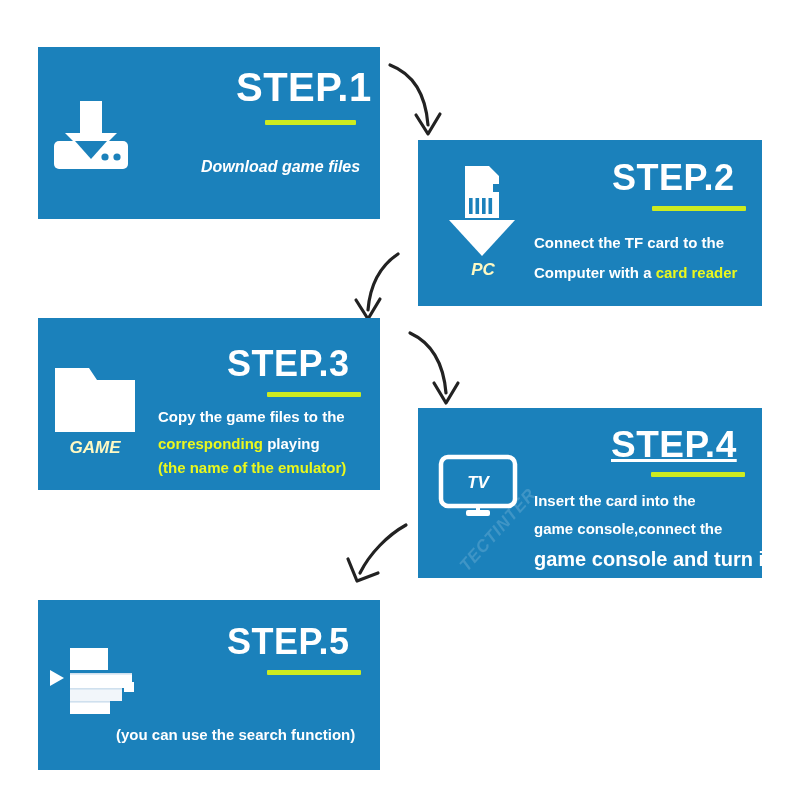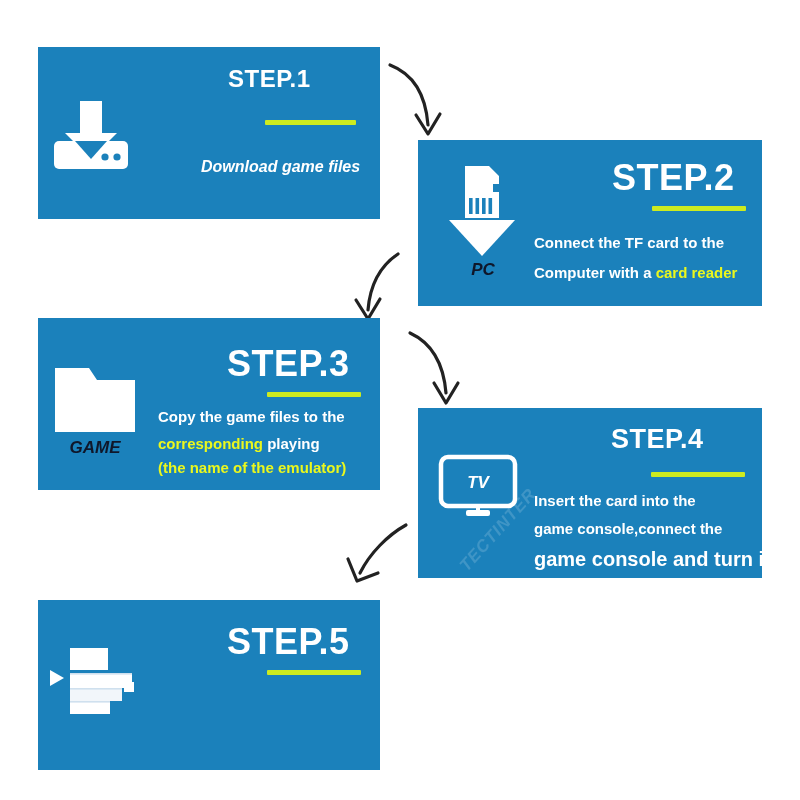--- a/index.html
+++ b/index.html
@@ -10,21 +10,21 @@
   .panel{position:absolute;background:#1b81bb;box-sizing:border-box;overflow:hidden;}
 
   .step-title{position:absolute;font-weight:bold;color:#ffffff;
               letter-spacing:.5px;line-height:1;white-space:nowrap;}
   .step-underline{position:absolute;background:#cdeb1f;height:5px;border-radius:1px;}
 
   .body-text{position:absolute;color:#ffffff;font-weight:bold;white-space:nowrap;}
   .hl{color:#eaf71d;}
 
   .icon-wrap{position:absolute;}
-  .icon-label{position:absolute;color:#0f172a;font-style:italic;font-weight:bold;
+  .icon-label{position:absolute;color:#fef9c3;font-style:italic;font-weight:bold;
               white-space:nowrap;text-align:center;}
 
   .arrow{position:absolute;}
 
   .watermark{position:absolute;color:rgba(255,255,255,.16);font-weight:bold;
              font-style:italic;transform:rotate(-48deg);white-space:nowrap;
              letter-spacing:1px;pointer-events:none;}
 </style>
 </head>
 <body>
@@ -34,21 +34,21 @@
   <div class="panel" style="left:38px;top:47px;width:342px;height:172px;">
     <div class="icon-wrap" style="left:11px;top:50px;width:84px;height:76px;">
       <svg viewBox="0 0 84 76" width="84" height="76">
         <polygon points="31,4 53,4 53,36 68,36 42,62 16,36 31,36" fill="#ffffff"></polygon>
         <rect x="5" y="44" width="74" height="28" rx="5" fill="#ffffff"></rect>
         <polygon points="26,44 58,44 42,62" fill="#1b81bb"></polygon>
         <circle cx="56" cy="60" r="3.6" fill="#1b81bb"></circle>
         <circle cx="68" cy="60" r="3.6" fill="#1b81bb"></circle>
       </svg>
     </div>
-    <div class="step-title" style="left:190px;top:20px;font-size:24px;text-align:center;">STEP.1</div>
+    <div class="step-title" style="left:198px;top:20px;font-size:40px;text-align:center;">STEP.1</div>
     <div class="step-underline" style="left:227px;top:73px;width:91px;"></div>
     <div class="body-text" style="left:163px;top:111px;font-size:16px;font-style:italic;">
       <span>Download game files</span>
     </div>
   </div>
 
   <div class="arrow" style="left:382px;top:55px;width:70px;height:90px;">
     <svg viewBox="0 0 70 90" width="70" height="90">
       <path d="M8,10 C34,20 44,44 46,70" stroke="#222222" stroke-width="3.2" fill="none" stroke-linecap="round"></path>
       <path d="M34,60 L46,79 L58,59" stroke="#222222" stroke-width="3.2" fill="none" stroke-linecap="round" stroke-linejoin="round"></path>
@@ -116,21 +116,21 @@
   <div class="panel" style="left:418px;top:408px;width:344px;height:170px;">
     <div class="watermark" style="left:28px;top:112px;font-size:17px;">TECTINTER</div>
     <div class="icon-wrap" style="left:12px;top:44px;width:96px;height:70px;">
       <svg viewBox="0 0 96 70" width="96" height="70">
         <rect x="11" y="5" width="74" height="49" rx="7" ry="7" fill="none" stroke="#ffffff" stroke-width="4.5"></rect>
         <rect x="36" y="58" width="24" height="6" rx="2" fill="#ffffff"></rect>
         <rect x="46" y="54" width="4" height="5" fill="#ffffff"></rect>
         <text x="48" y="36" fill="#ffffff" font-size="17" font-weight="bold" font-style="italic" text-anchor="middle" font-family="Liberation Sans, sans-serif">TV</text>
       </svg>
     </div>
-    <div class="step-title" style="left:193px;top:18px;font-size:27px;">STEP.4</div>
+    <div class="step-title" style="left:193px;top:18px;font-size:37px;text-decoration:underline;">STEP.4</div>
     <div class="step-underline" style="left:233px;top:64px;width:94px;"></div>
     <div class="body-text" style="left:116px;top:84px;font-size:15px;">
       <span>Insert the card into the</span>
     </div>
     <div class="body-text" style="left:116px;top:112px;font-size:15px;">
       <span>game console,connect the</span>
     </div>
     <div class="body-text" style="left:116px;top:140px;font-size:20px;">
       <span>game console and turn it on</span>
     </div>
@@ -152,15 +152,18 @@
         <rect x="24" y="47" width="52" height="12" fill="#f2f6fa"></rect>
         <rect x="78" y="40" width="10" height="10" fill="#ffffff"></rect>
         <rect x="24" y="60" width="40" height="12" fill="#ffffff"></rect>
         <rect x="24" y="31" width="62" height="1.6" fill="#cfe0ee"></rect>
         <rect x="24" y="46" width="52" height="1.6" fill="#cfe0ee"></rect>
         <rect x="24" y="59" width="40" height="1.6" fill="#cfe0ee"></rect>
       </svg>
     </div>
     <div class="step-title" style="left:189px;top:24px;font-size:36px;">STEP.5</div>
     <div class="step-underline" style="left:229px;top:70px;width:94px;"></div>
+    <div class="body-text" style="left:78px;top:126px;font-size:15px;">
+      <span>(you can use the search function)</span>
+    </div>
   </div>
 
 </div>
 
 </body></html>

